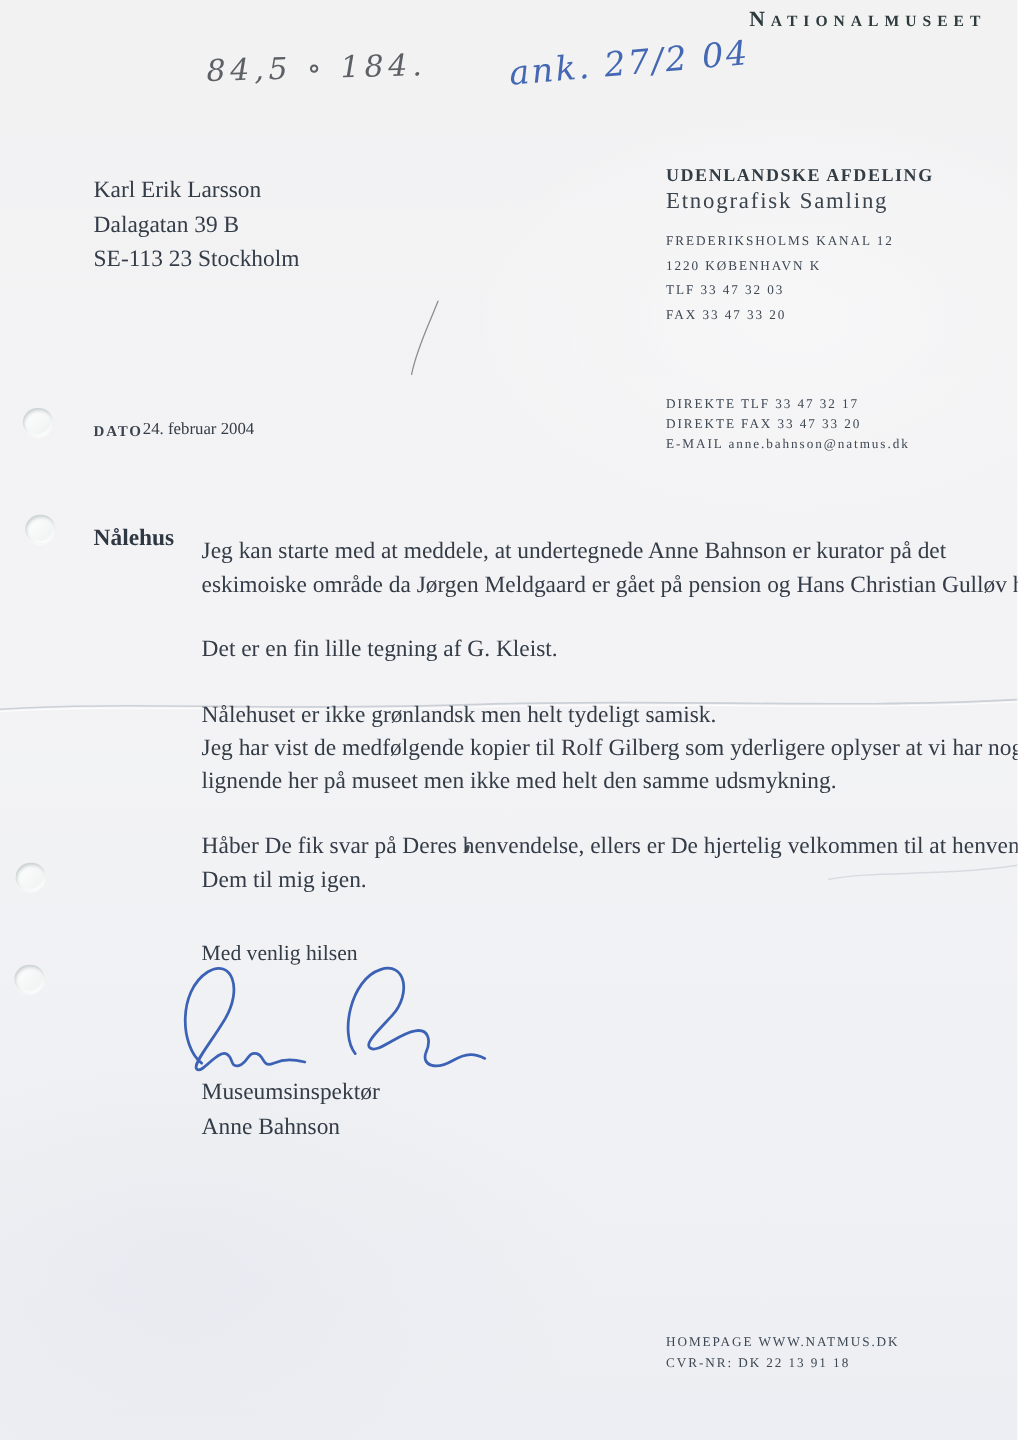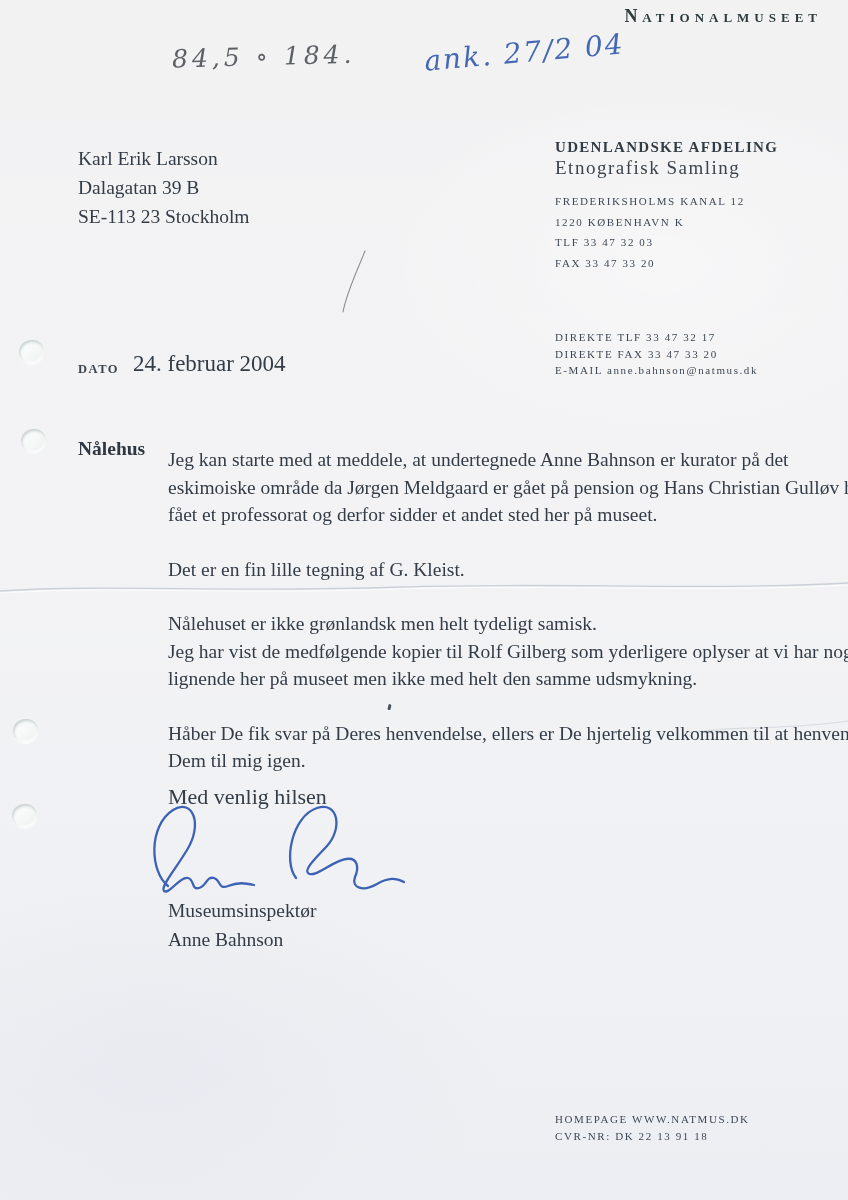--- a/index.html
+++ b/index.html
@@ -62,30 +62,30 @@
   .small-print {
     font-size: 11px; font-weight: 400; letter-spacing: 1.6px;
     color: #3e4854; line-height: 20.5px; white-space: nowrap;
   }
   .direct-block { top: 281px; left: 555px; margin-top: 48px; }
   .direct-block .small-print { line-height: 16.5px; }
 
   
   .date-row { top: 351px; left: 78px; display: flex; align-items: flex-end; }
   .date-label { font-size: 12.5px; letter-spacing: 1.5px; color: #3b444e; font-weight: 600; }
-  .date-value { font-size: 23px; color: #333c47; margin-left: 14px; }
+  .date-value { font-size: 14px; color: #333c47; }
 
   
   .subject { top: 438px; left: 78px; font-size: 19.5px; font-weight: 700; color: #2f3842; }
   .body-text { top: 446px; left: 168px; width: 648px; font-size: 19.5px; line-height: 27.5px; color: #333c47; }
   .body-text .para { margin-bottom: 27px; }
   .body-text .line { white-space: nowrap; }
 
   
-  .valediction { top: 784px; left: 168px; font-size: 22px; color: #333c47; }
+  .valediction { top: 784px; left: 168px; font-size: 18px; color: #333c47; }
   .signature { top: 798px; left: 146px; width: 262px; height: 98px; }
   .signer { top: 896px; left: 168px; font-size: 19.5px; line-height: 29px; color: #333c47; }
 
   
   .footer-block { top: 1111px; left: 555px; }
   .footer-block .small-print { line-height: 17px; }
 
   
   .punch-hole {
     width: 25px; height: 24px; border-radius: 50% 46% 50% 50%;
@@ -159,21 +159,20 @@
     <span class="date-label">DATO</span>
     <span class="date-value">24. februar  2004</span>
   </div>
 
   <div class="abs subject">Nålehus</div>
 
   <div class="abs body-text">
     <div class="para">
       <div class="line">Jeg kan starte med at meddele, at undertegnede Anne Bahnson er kurator på det</div>
       <div class="line">eskimoiske område da Jørgen Meldgaard er gået på pension og Hans Christian Gulløv har</div>
-      <div class="line">fået et professorat og derfor sidder et andet sted her på museet.</div>
     </div>
     <div class="para">
       <div class="line">Det er en fin lille tegning af G. Kleist.</div>
     </div>
     <div class="para">
       <div class="line">Nålehuset er ikke grønlandsk men helt tydeligt samisk.</div>
       <div class="line">Jeg har vist de medfølgende kopier til Rolf Gilberg som yderligere oplyser at vi har nogle</div>
       <div class="line">lignende her på museet men ikke med helt den samme udsmykning.</div>
     </div>
     <div class="para">

